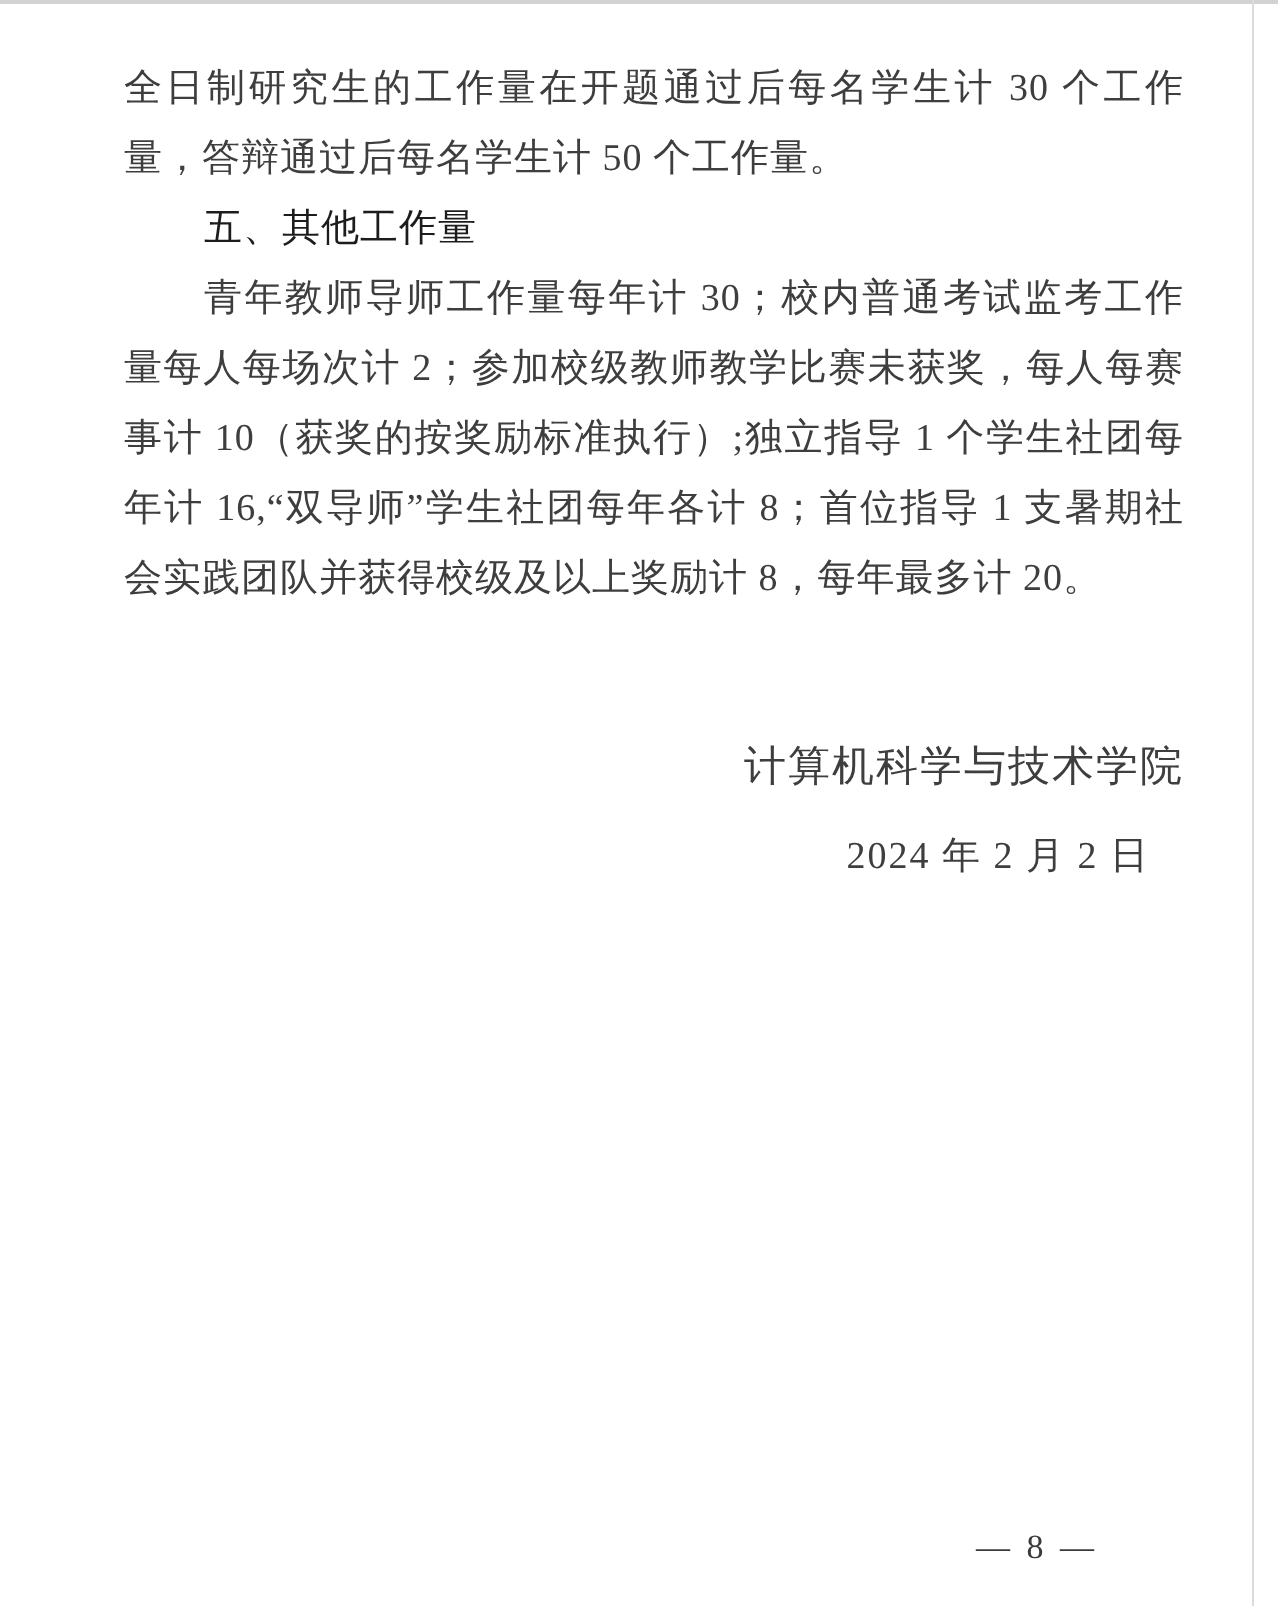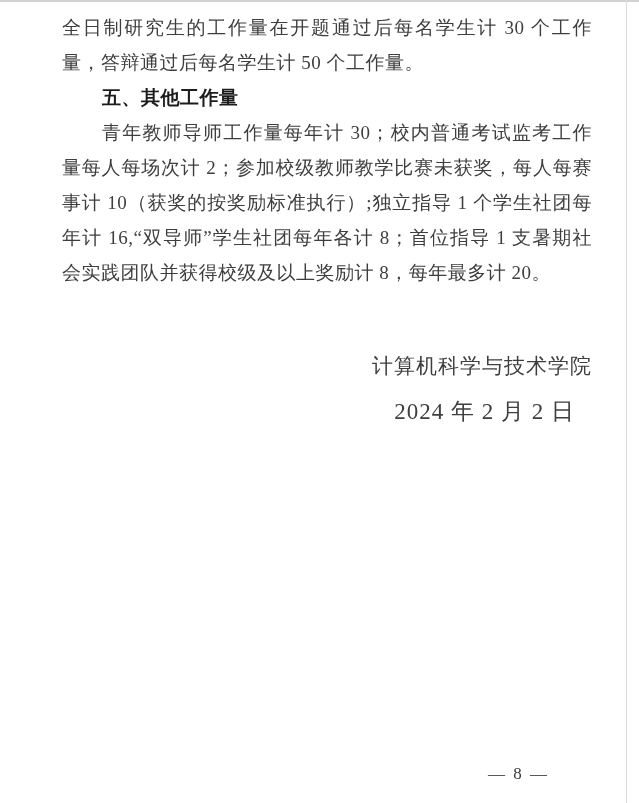--- a/index.html
+++ b/index.html
@@ -22,37 +22,37 @@
   }
   .right-rule {
     position: absolute;
     top: 0; left: 626px;
     width: 1px; height: 803px;
     background: #dcdcdc;
   }
   .content {
     position: absolute;
     left: 62px;
-    top: 10px;
+    top: 27px;
     width: 530px;
   }
   .content p {
     margin: 0;
     text-align: justify;
   }
   .serif-text {
     font-family: "Liberation Serif", "DejaVu Serif", serif;
     font-size: 19px;
     line-height: 35px;
     color: #3e3e3e;
     letter-spacing: 0.5px;
   }
   .bold-text {
     font-family: "Liberation Sans", "DejaVu Sans", sans-serif;
-    font-weight: 700;
+    font-weight: 400;
     font-size: 19px;
     line-height: 35px;
     color: #1c1c1c;
     letter-spacing: 0.5px;
   }
   .indent {
     text-indent: 40px;
   }
   .signature-org {
     margin-top: 59px;
@@ -61,21 +61,21 @@
     font-size: 21px;
     line-height: 35px;
     color: #3e3e3e;
     letter-spacing: 1px;
   }
   .signature-date {
     margin-top: 10px;
     text-align: right;
     padding-right: 17px;
     font-family: "Liberation Serif", "DejaVu Serif", serif;
-    font-size: 23px;
+    font-size: 19px;
     line-height: 35px;
     color: #3e3e3e;
     letter-spacing: 1px;
   }
   .page-number {
     position: absolute;
     top: 763px;
     left: 488px;
     font-family: "Liberation Serif", "DejaVu Serif", serif;
     font-size: 17px;

